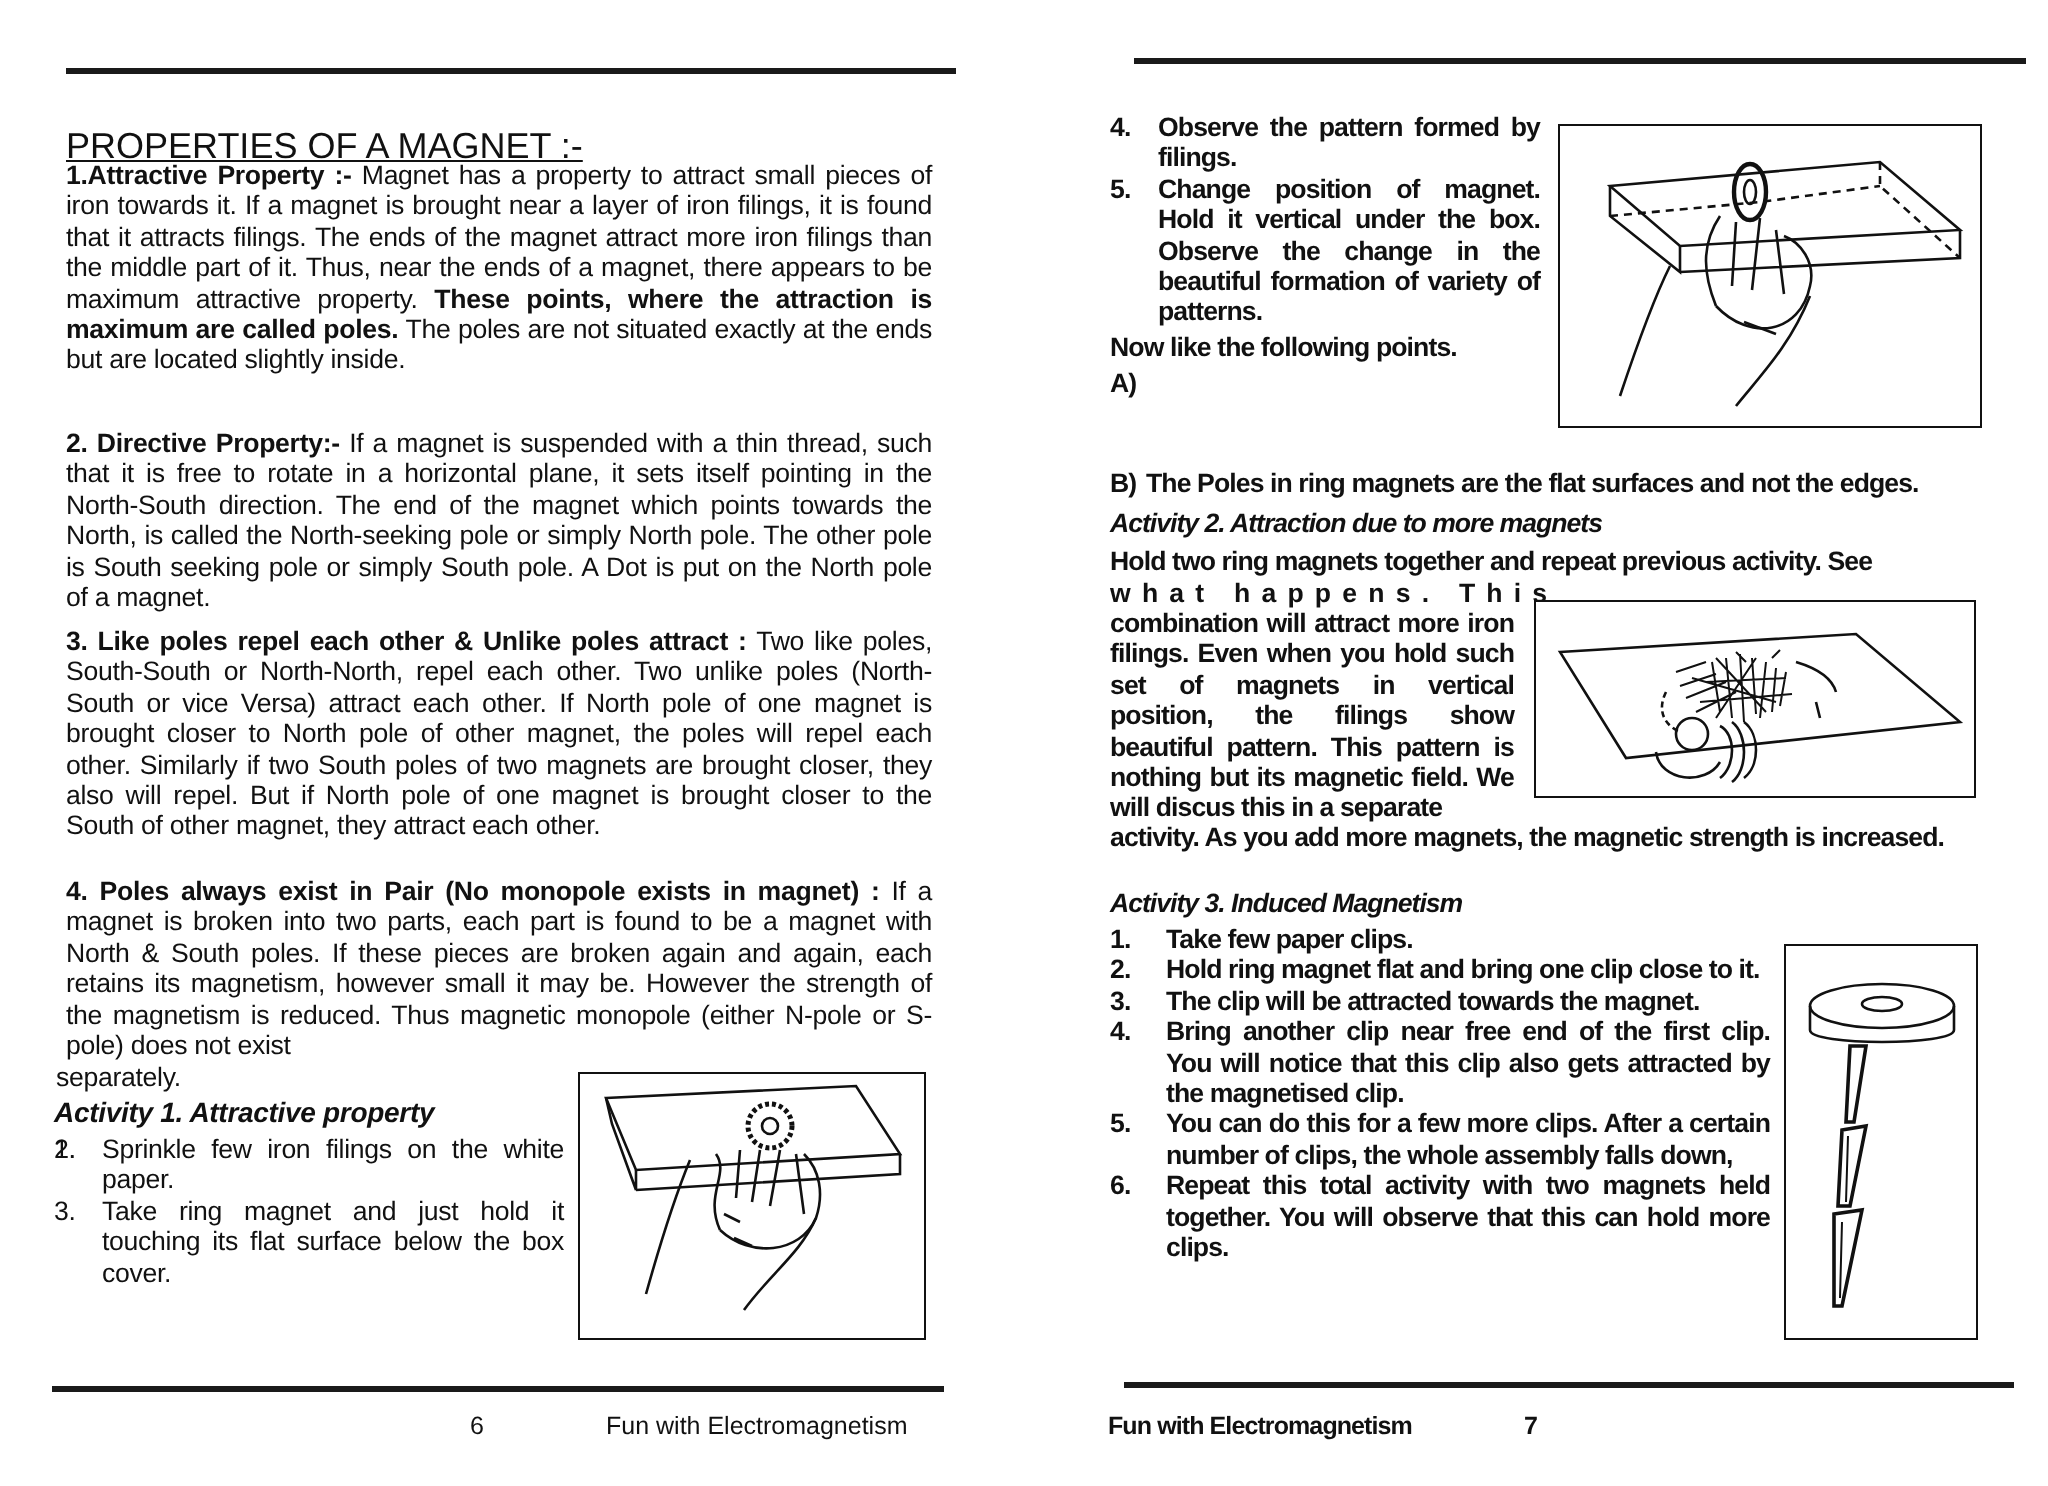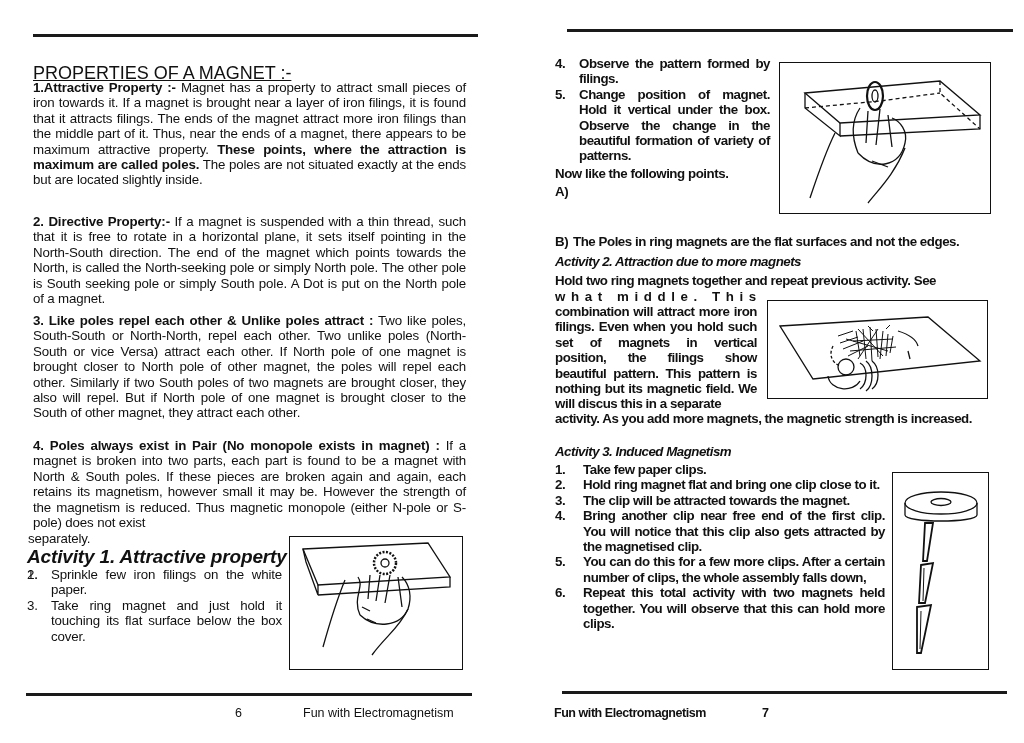--- a/index.html
+++ b/index.html
@@ -41,21 +41,21 @@
   <b>3. Like poles repel each other &amp; Unlike poles attract :</b>
   <span>Two like poles, South-South or North-North, repel each other. Two unlike poles (North- South or vice Versa) attract each other. If North pole of one magnet is brought closer to North pole of other magnet, the poles will repel each other. Similarly if two South poles of two magnets are brought closer, they also will repel. But if North pole of one magnet is brought closer to the  South of other magnet, they attract each other.</span>
 </div>
 
 <div class="blk" style="left:33px;top:438px;width:433px;">
   <b>4. Poles always exist in Pair (No monopole exists in magnet) :</b>
   <span>If a magnet is broken into two parts, each part is found to be a magnet with North &amp; South poles. If these pieces are broken again and again, each retains its magnetism, however small it may be. However the strength of the magnetism is reduced. Thus magnetic monopole (either N-pole or  S- pole) does not exist</span>
 </div>
 <div class="blk" style="left:28px;top:531px;">separately.</div>
 
-<div class="blk ital" style="left:27px;top:549px;font-size:19px;">Activity 1.  Attractive property</div>
+<div class="blk ital" style="left:27px;top:549px;font-size:14px;">Activity 1.  Attractive property</div>
 
 <div class="blk" style="left:27px;top:567px;width:255px;">
   <ol class="steps">
     <li><span class="num">1.</span></li>
     <li><span class="num">2.</span><span>Sprinkle few iron filings on the white paper.</span></li>
     <li><span class="num">3.</span><span>Take ring magnet and just hold it touching its flat surface below the box cover.</span></li>
   </ol>
 </div>
 
 <div class="fig" style="left:289px;top:536px;width:172px;height:132px;">
@@ -111,21 +111,21 @@
     <path d="M55 70 C45 90 35 120 30 135"></path>
     <path d="M80 45 C70 60 72 75 78 90 M88 48 L86 80 M100 46 L96 82 M108 52 L112 84"></path>
     <path d="M78 90 C95 108 120 104 125 80 C128 68 120 58 112 55"></path>
     <path d="M125 85 C115 110 100 125 88 140"></path>
     <path d="M92 98 L108 104"></path>
   </svg>
 </div>
 
 <div class="blk ital" style="left:555px;top:254px;letter-spacing:-0.5px;">Activity 2. Attraction due to more magnets</div>
 <div class="blk cond" style="left:555px;top:273px;width:433px;">Hold two ring magnets together and repeat previous activity. See</div>
-<div class="blk cond" style="left:555px;top:289px;letter-spacing:5.6px;">what middle. This</div>
+<div class="blk cond" style="left:555px;top:289px;letter-spacing:5.6px;">what happens. This</div>
 <div class="blk cond" style="left:555px;top:304px;width:202px;">combination will attract more iron filings. Even when you hold such set of magnets in vertical position, the filings show beautiful pattern. This pattern is nothing but its magnetic field. We will discus this in a separate</div>
 <div class="blk cond" style="left:555px;top:411px;width:433px;">activity. As you add more magnets, the magnetic strength is increased.</div>
 
 <div class="fig" style="left:767px;top:300px;width:219px;height:97px;">
   <svg viewBox="0 0 219 97" fill="none" stroke="#111" stroke-width="1.3">
     <path d="M12 25 L160 16 L212 60 L45 78 Z"></path>
     <g stroke-width="1">
       <path d="M70 35 L85 30 M72 42 L90 36 M75 48 L95 40 M80 55 L100 45 M88 30 L92 55 M95 28 L98 58 M102 26 L104 60 M108 28 L110 56 M115 30 L112 58 M120 33 L118 55 M125 35 L122 52 M85 40 L125 38 M82 50 L128 46 M90 28 L115 55 M110 28 L90 58 M78 38 L120 50 M100 25 L105 30 M118 28 L122 24"></path>
     </g>
     <path d="M130 30 C140 33 148 38 150 45 M140 50 L142 58"></path>

